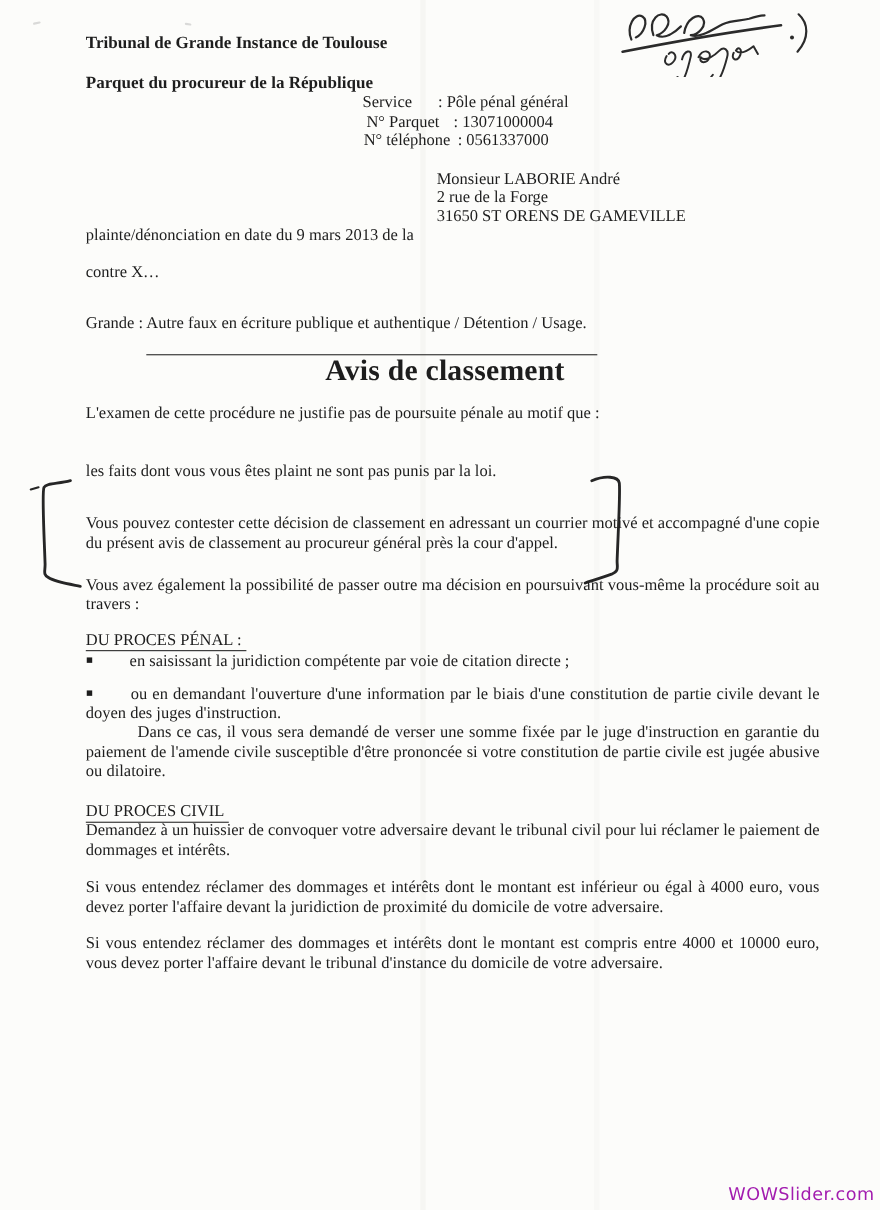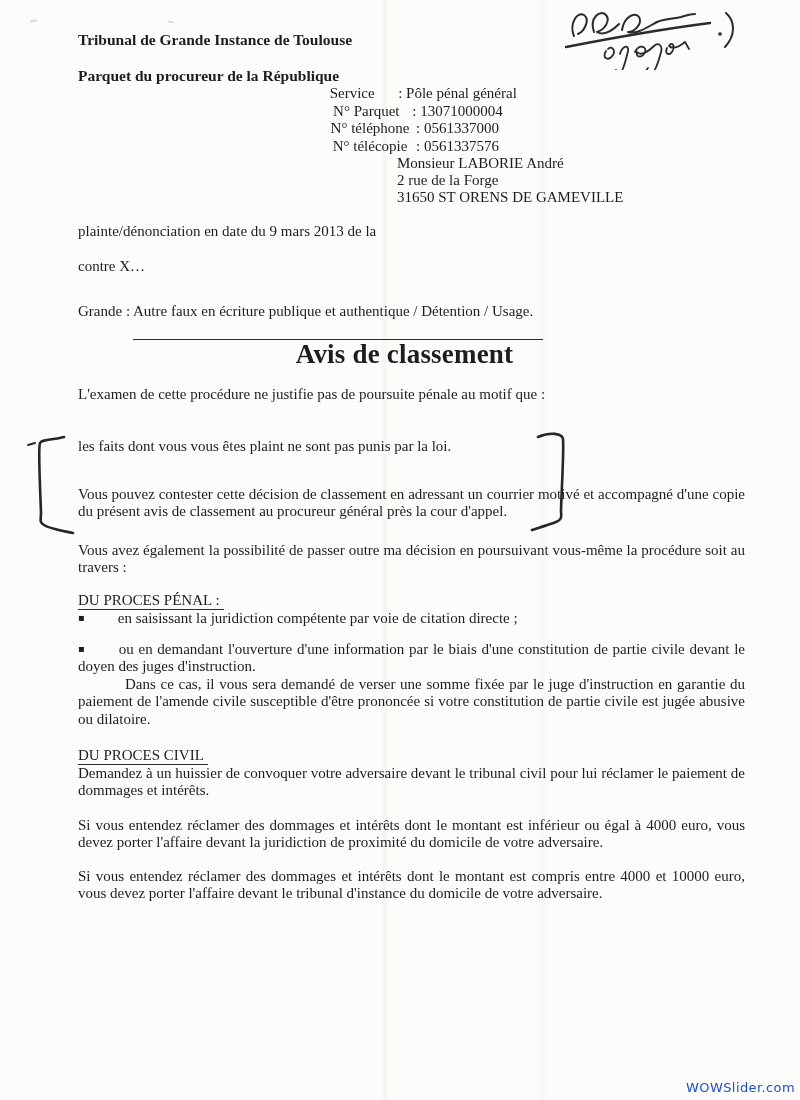--- a/index.html
+++ b/index.html
@@ -74,21 +74,21 @@
   .hand{position:absolute;left:560px;top:2px;pointer-events:none;}
   .hand path{fill:none;stroke:#2b2b2b;stroke-linecap:round;stroke-linejoin:round;}
   .bracket{position:absolute;pointer-events:none;}
   .bracket path{fill:none;stroke:#262626;stroke-linecap:round;stroke-linejoin:round;}
   .bk-left{left:26px;top:428px;}
   .bk-right{left:528px;top:424px;}
 
   .watermark{
     position:absolute;right:5px;bottom:5px;
     font-family:"DejaVu Sans","Liberation Sans",sans-serif;
-    font-size:13px;color:#1d4ed8;letter-spacing:.4px;
+    font-size:16px;color:#a21caf;letter-spacing:.4px;
   }
 </style>
 </head>
 <body>
 
 <div class="page">
 
   <div class="streak s1"></div>
   <div class="streak s2"></div>
   <div class="speck a"></div>
@@ -125,21 +125,20 @@
     </div>
 
     <div class="office-title">Parquet du procureur de la République</div>
 
     <p class="row row-service"><span class="flabel">Service</span><span>: Pôle pénal général</span></p>
 
     <p class="row row-parquet"><span class="flabel">N° Parquet</span><span>: 13071000004</span></p>
 
     <p class="row row-phone"><span class="flabel">N° téléphone</span><span>: 0561337000</span></p>
 
-    <p class="row row-fax"><span class="flabel">N° télécopie</span><span>: 0561337576</span></p>
 
     <p class="p-plainte">plainte/dénonciation en date du 9 mars 2013 de la</p>
 
     <p class="p-contre">contre X…</p>
 
     <p class="p-faits"><span>Grande : </span><span class="u-facts">Autre faux en écriture publique et authentique / Détention / Usage.</span></p>
 
     <p class="doc-title">Avis de classement</p>
 
     <p class="reason1">L'examen de cette procédure ne justifie pas de poursuite pénale au motif que :</p>

